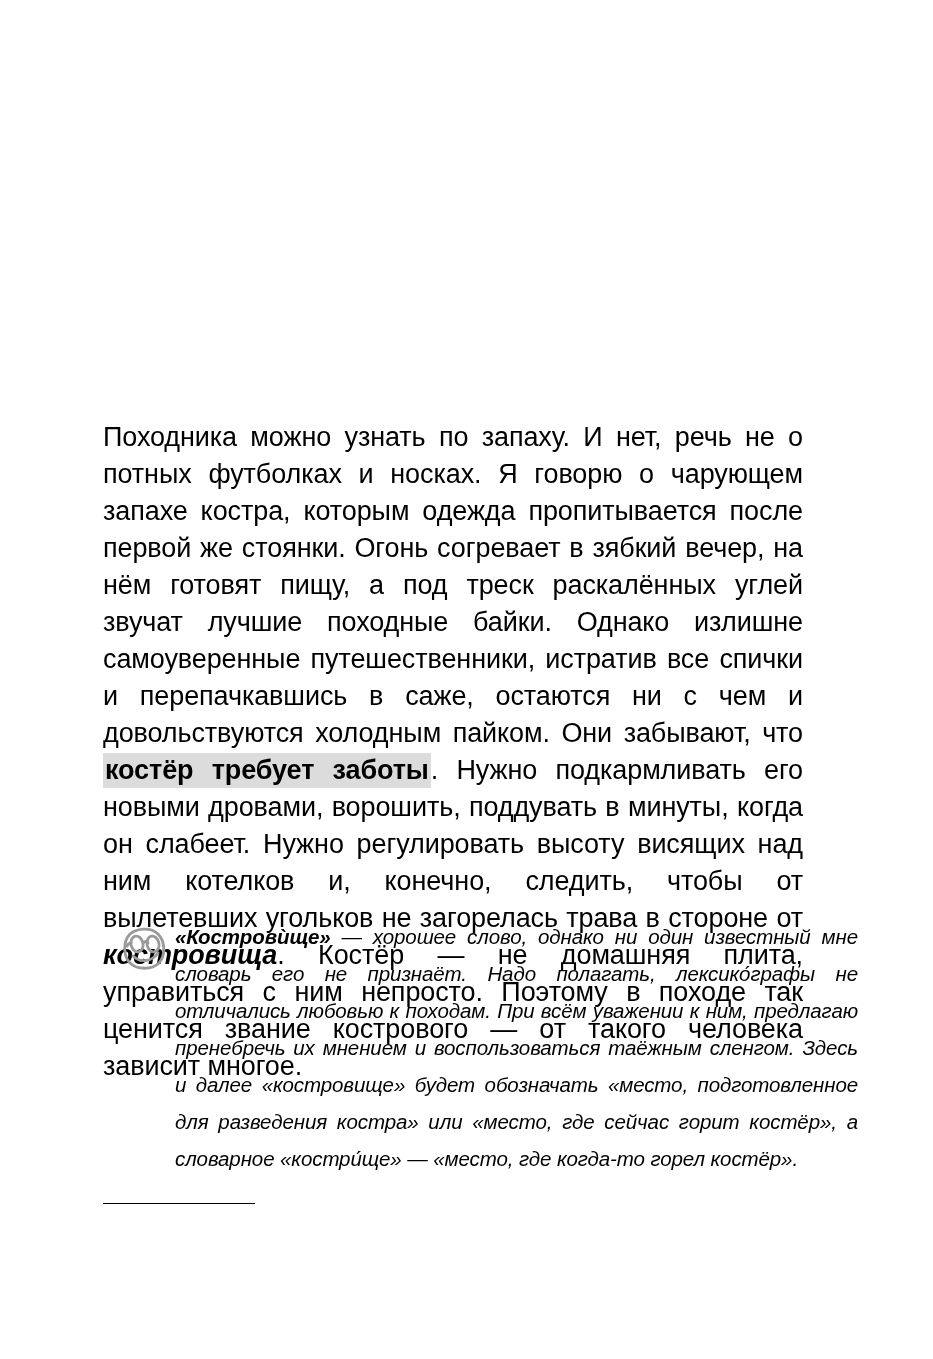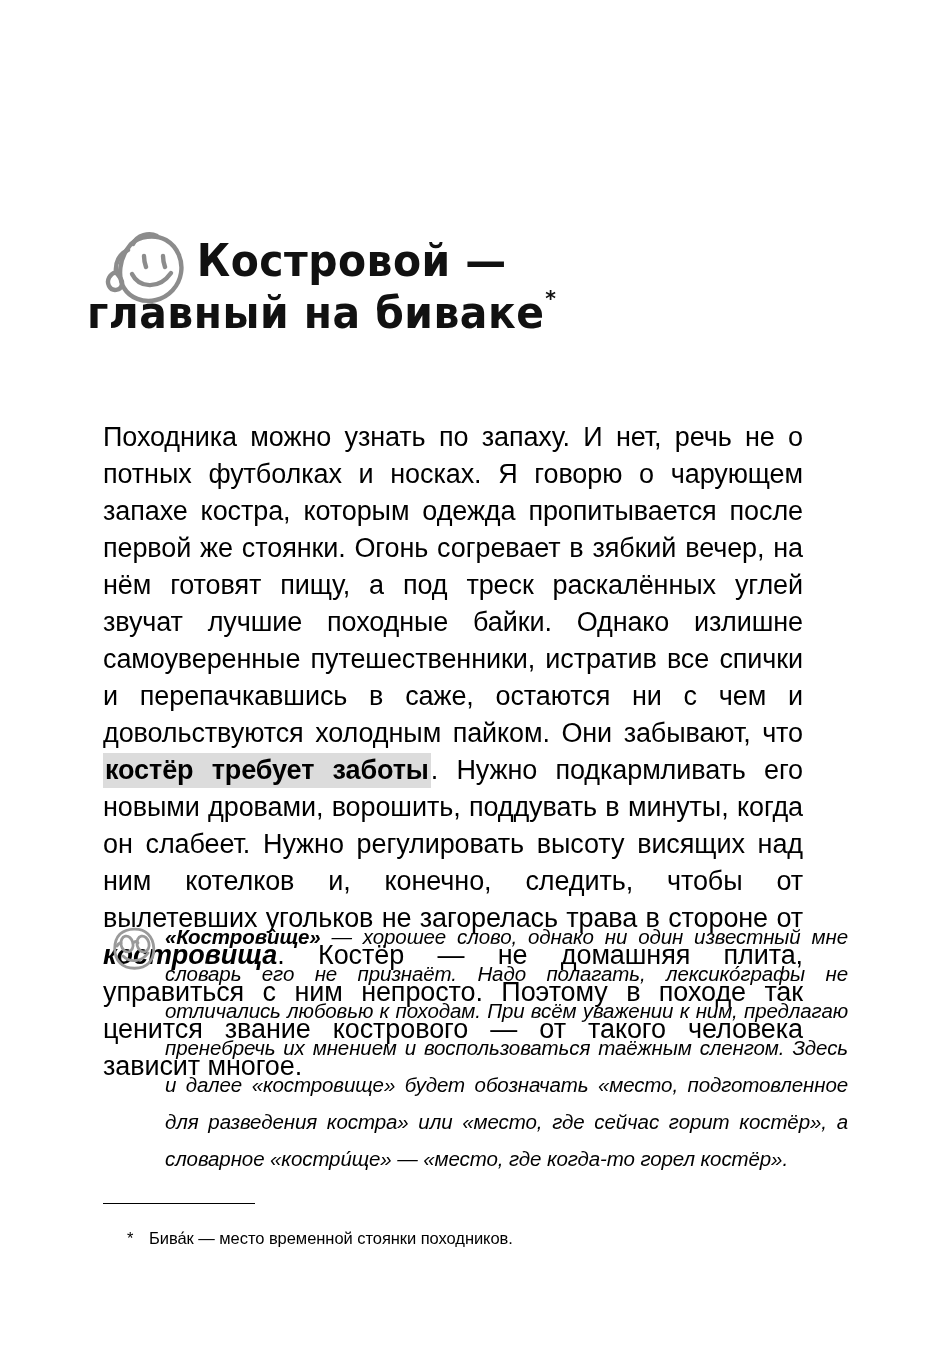--- a/index.html
+++ b/index.html
@@ -98,21 +98,21 @@
     -webkit-box-decoration-break: clone;
   }
   .bi {
     font-weight: 700;
     font-style: italic;
   }
 
   
   .note-block {
     position: absolute;
-    left: 108px;
+    left: 118px;
     top: 918px;
     width: 740px;
   }
   .note-icon {
     position: absolute;
     left: 0;
     top: 4px;
     width: 52px;
     height: 52px;
   }
@@ -155,51 +155,20 @@
   .footnote .fn-star {
     display: inline-block;
     width: 22px;
   }
 </style>
 </head>
 <body>
 
 <div class="page">
 
-  <div class="title-block">
-    <div class="title-row">
-
-      <span class="head-icon">
-        <svg viewBox="0 0 86 78" width="86" height="78" aria-hidden="true">
-          <g fill="none" stroke="#8c8c8c" stroke-width="4.4" stroke-linecap="round" stroke-linejoin="round">
-
-            <path d="M28 16 C36 8, 52 6, 63 12 C75 19, 80 33, 78 45 C76 58, 66 69, 53 72 C40 75, 27 70, 21 60 C15 50, 15 31, 28 16 Z"></path>
-
-            <path d="M30 16 C34 7, 46 4, 54 8"></path>
-
-            <path d="M25 22 C16 26, 12 35, 13 44 C7 46, 3 52, 6 58 C9 64, 18 63, 19 56 C20 50, 14 47, 13 44"></path>
-
-            <path d="M41 28 C41 32, 42 36, 43 39"></path>
-            <path d="M60 28 C60 32, 61 36, 62 39"></path>
-
-            <path d="M29 46 C36 60, 56 62, 68 45"></path>
-          </g>
-        </svg>
-      </span>
-
-      <div class="title-lines">
-        <div class="title-line title-line-1">Костровой —</div>
-        <div class="title-line title-line-2">
-          <span class="wrap">
-            <span>главный на биваке</span><span class="title-star">*</span>
-          </span>
-        </div>
-      </div>
-    </div>
-  </div>
 
   <div class="body-text">
     <p><span>Походника можно узнать по запаху. И нет, речь не о потных футболках и носках. Я говорю о чарующем запахе костра, которым одежда пропитывается после первой же стоянки. Огонь согревает в зябкий вечер, на нём готовят пищу, а под треск раскалённых углей звучат лучшие походные байки. Однако излишне самоуверенные путешественники, истратив все спички и перепачкавшись в саже, остаются ни с чем и довольствуются холодным пайком. Они забывают, что </span><span class="hl">костёр требует заботы</span><span>. Нужно подкармливать его новыми дровами, ворошить, поддувать в минуты, когда он слабеет. Нужно регулировать высоту висящих над ним котелков и, конечно, следить, чтобы от вылетевших угольков не загорелась трава в стороне от </span><span class="bi">костровища</span><span>. Костёр — не домашняя плита, управиться с ним непросто. Поэтому в походе так ценится звание кострового — от такого человека зависит многое.</span></p>
   </div>
 
   <div class="note-block">
     <span class="note-icon">
       <svg viewBox="0 0 52 52" width="52" height="52" aria-hidden="true">
         <g fill="none" stroke="#9a9a9a" stroke-width="2.8" stroke-linecap="round" stroke-linejoin="round">
 
@@ -214,17 +183,14 @@
           <path d="M15 34 C22 41, 34 40, 40 31"></path>
         </g>
       </svg>
     </span>
     <div class="note-text">
       <p><span class="kw">«Костровѝще»</span><span> — хорошее слово, однако ни один известный мне словарь его не признаёт. Надо полагать, лексико́графы не отличались любовью к походам. При всём уважении к ним, предлагаю пренебречь их мнением и воспользоваться таёжным сленгом. Здесь и далее «костровище» будет обозначать «место, подготовленное для разведения костра» или «место, где сейчас горит костёр», а словарное «костри́ще» — «место, где когда-то горел костёр».</span></p>
     </div>
   </div>
 
   <div class="footnote-rule"></div>
-  <div class="footnote">
-    <span class="fn-star">*</span><span>Бива́к — место временной стоянки походников.</span>
-  </div>
 
 </div>
 
 </body></html>

